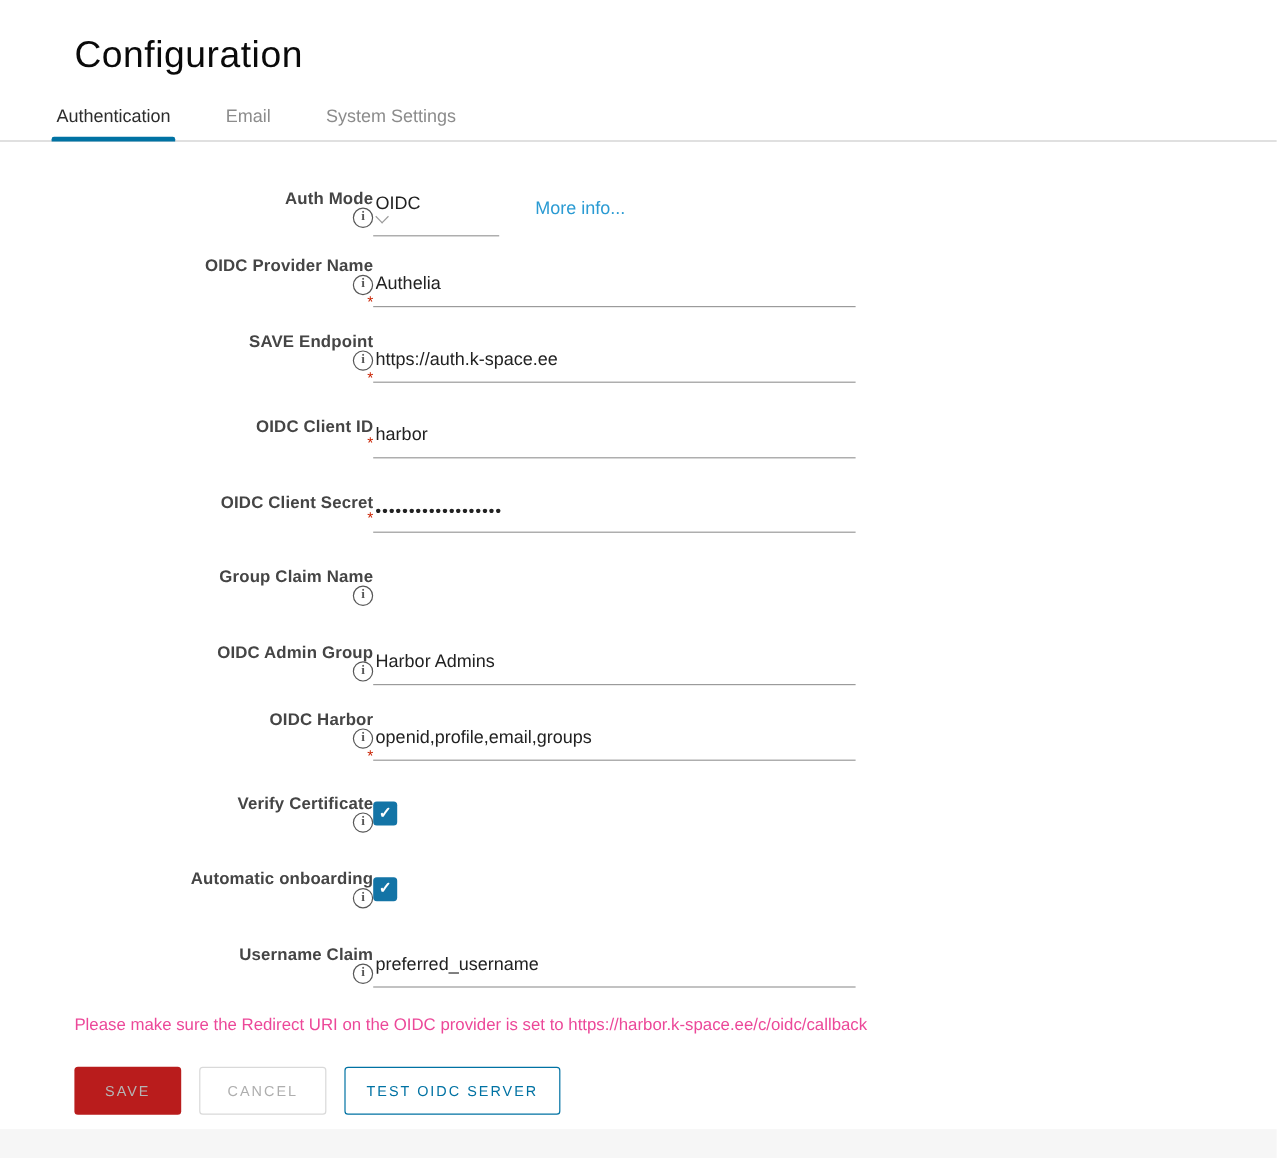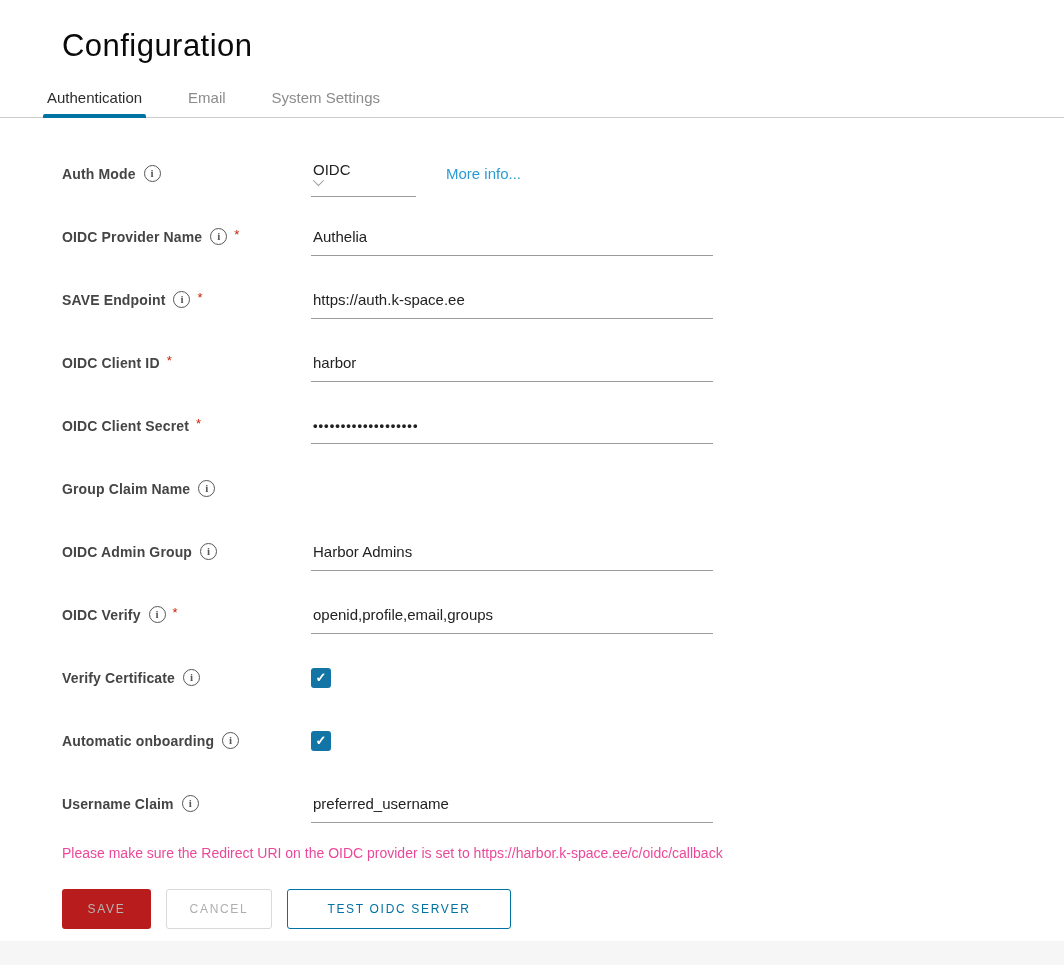--- a/index.html
+++ b/index.html
@@ -51,22 +51,23 @@
     background:#0072a3;
     border-radius:2px 2px 0 0;
   }
 
   
   .form { padding-top:24px; }
   .form-row { display:flex; height:63px; align-items:center; }
   .label-cell {
     width:249px;
     display:flex;
-    align-items:center;
+    align-items:flex-end;
     flex-shrink:0;
+    flex-direction:column;
   }
   .field-label {
     font-size:14px;
     font-weight:700;
     color:#454545;
     letter-spacing:0.01em;
   }
   .info-icon {
     width:17px; height:17px;
     border:1.5px solid #565656;
@@ -182,21 +183,21 @@
     color:#b5b5b5;
     cursor:default;
   }
   .btn-cancel {
     width:106px;
     border:1px solid #d9d9d9;
     color:#aeaeae;
     cursor:default;
   }
   .btn-test {
-    width:224px;
+    width:180px;
     border:1px solid #0072a3;
     color:#0072a3;
   }
 
   .page-bottom-strip {
     position:absolute;
     left:0; bottom:0;
     width:1064px; height:24px;
     background:#f6f6f6;
   }
@@ -294,21 +295,21 @@
             <i>i</i>
           </span>
       </div>
       <div class="control-cell">
         <input class="text-input" type="text" value="Harbor Admins" style="">
       </div>
     </div>
 
     <div class="form-row">
       <div class="label-cell">
-        <span class="field-label">OIDC Verify</span>
+        <span class="field-label">OIDC Harbor</span>
         <span class="info-icon">
             <i>i</i>
           </span>
         <span class="required">*</span>
       </div>
       <div class="control-cell">
         <input class="text-input" type="text" value="openid,profile,email,groups" style="">
       </div>
     </div>
 

